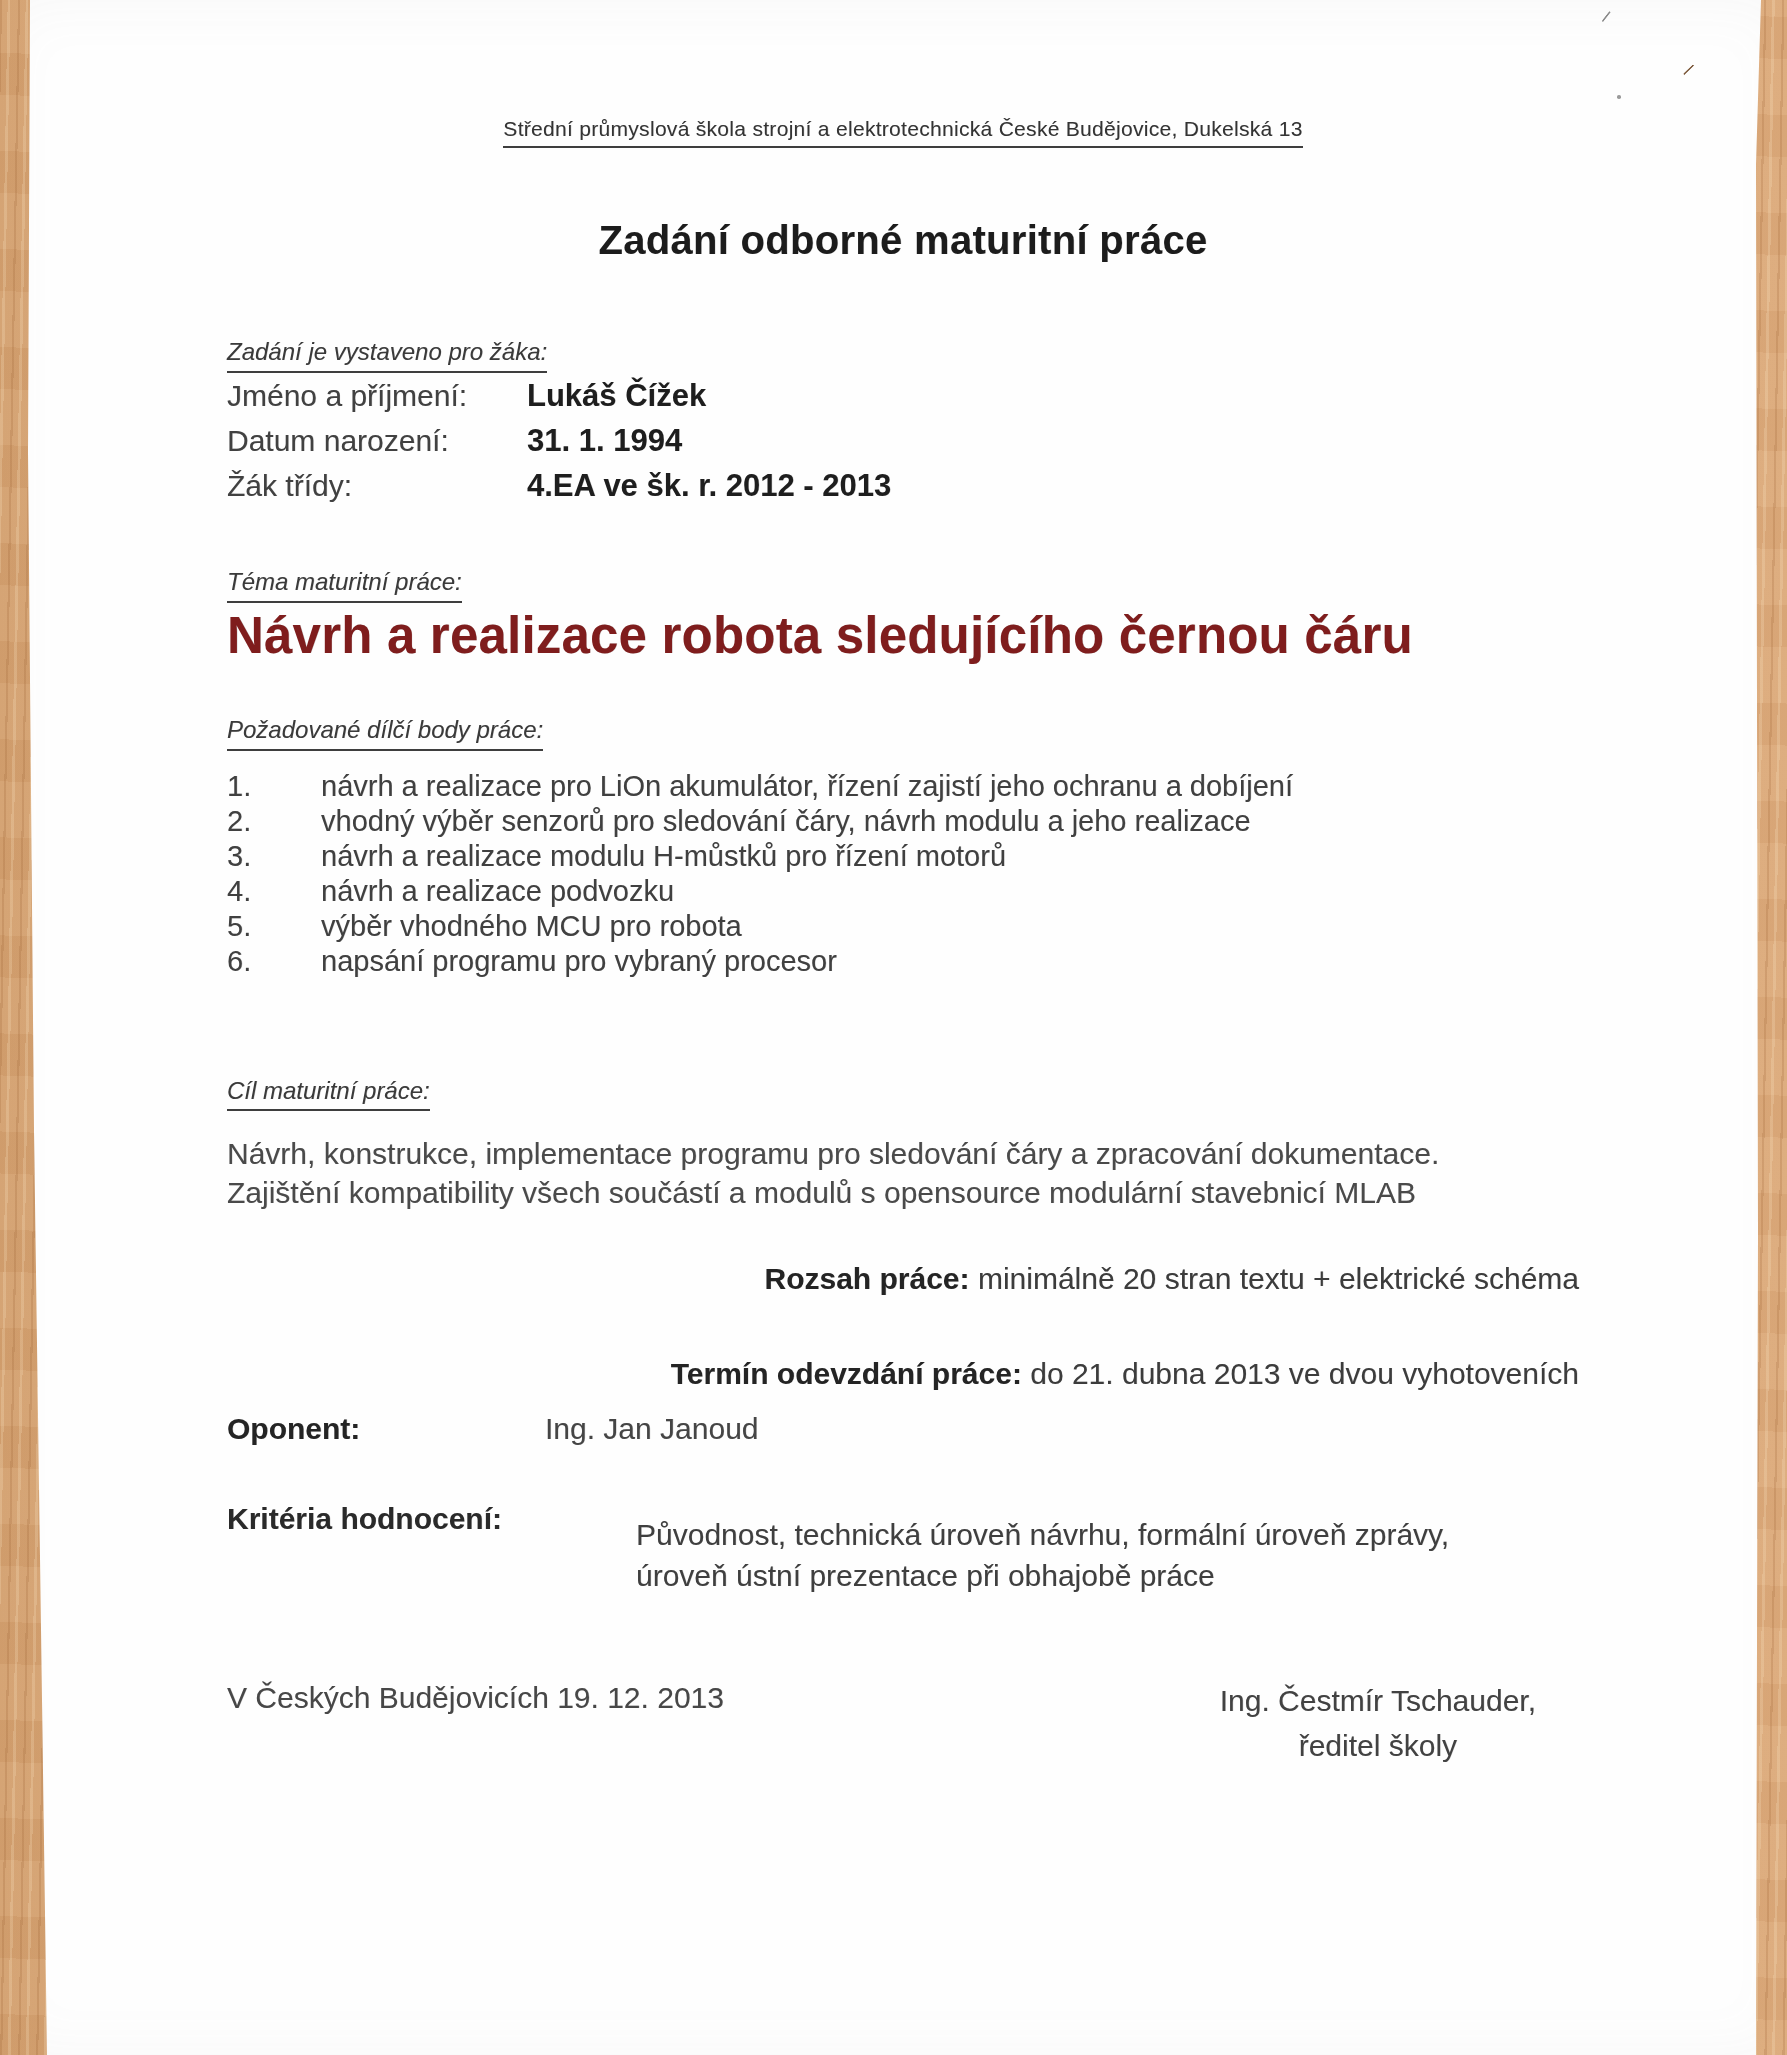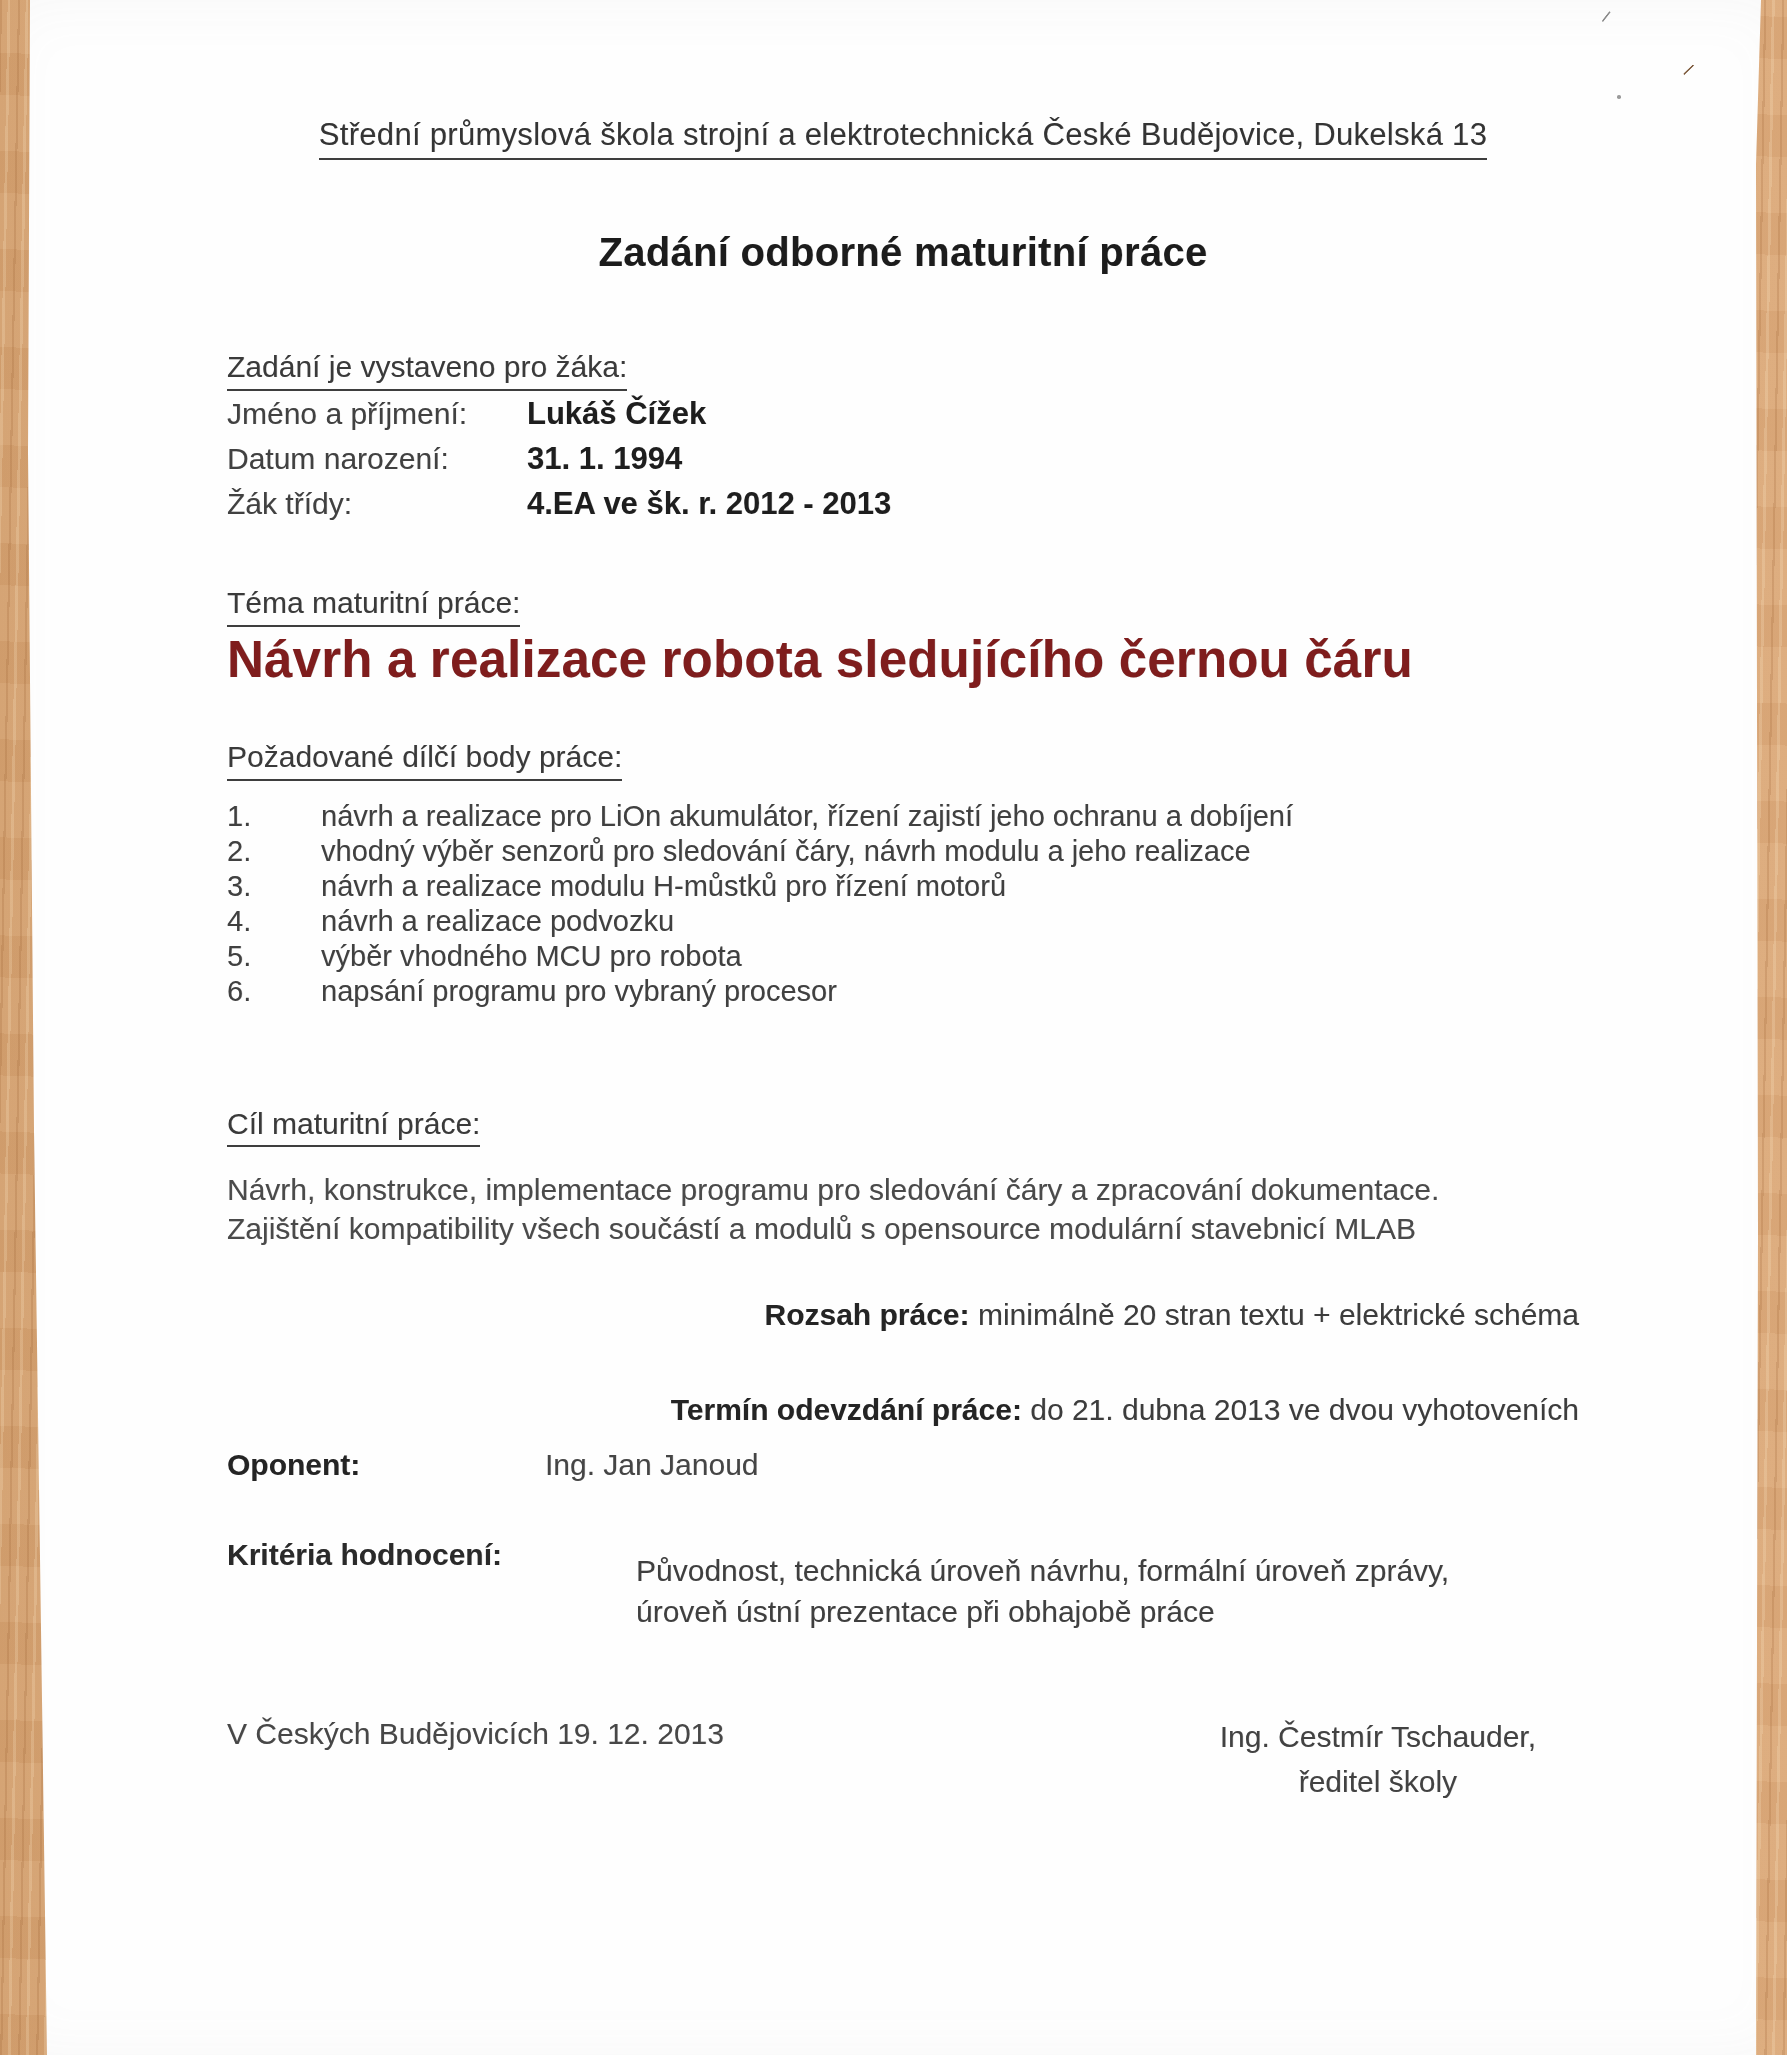--- a/index.html
+++ b/index.html
@@ -40,27 +40,27 @@
     padding: 117px 209px 0 227px;
     color: #3c3c3c;
     text-shadow: 0.4px 0.4px 0.6px rgba(90,90,90,0.30);
   }
   .center { text-align: center; }
   .underlined {
     display: inline-block;
     border-bottom: 2.1px solid #3e3e3e;
     padding-bottom: 4.9px;
   }
-  .school-header { font-size: 31px; letter-spacing: 0.3px; color: #343434; }
+  .school-header { font-size: 21px; letter-spacing: 0.3px; color: #343434; }
   .doc-title {
     margin: 70px 0 0 0;
     font-size: 40px; font-weight: bold; color: #1c1c1c;
     letter-spacing: 0.3px;
   }
-  .section-heading { font-size: 30px; color: #3a3a3a; }
+  .section-heading { font-size: 24px; color: #3a3a3a; font-style: italic; }
   .mt-student-heading { margin-top: 75px; }
   .student-rows { }
   .info-row { display: flex; line-height: 45px; font-size: 30px; }
   .info-row .label { width: 300px; flex: 0 0 300px; color: #414141; }
   .info-row .value { font-weight: bold; font-size: 31px; color: #1e1e1e; }
   .mt-topic-heading { margin-top: 60px; }
   .thesis-title {
     margin-top: 3px;
     font-size: 51px; font-weight: bold; color: #7f1d1d;
     letter-spacing: 0.2px;

